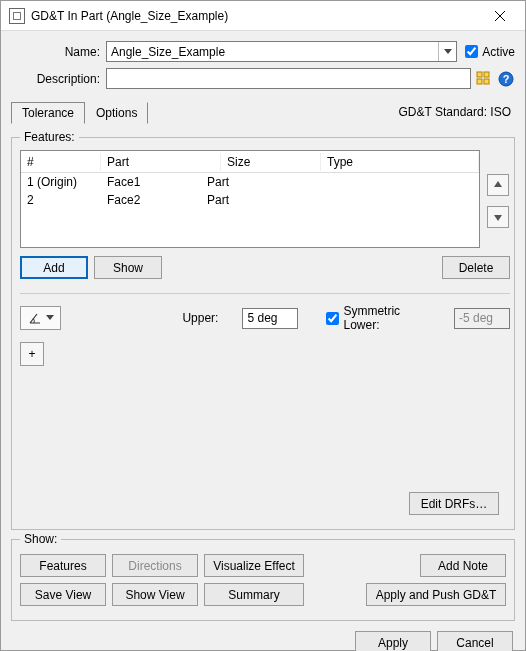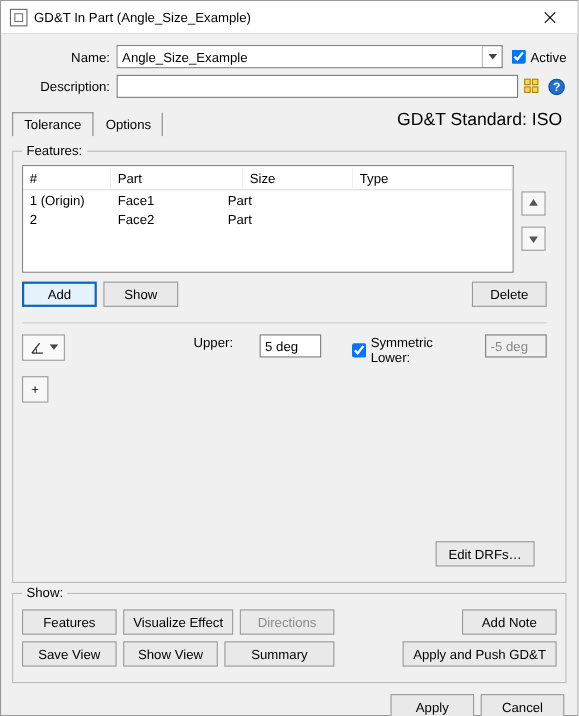--- a/index.html
+++ b/index.html
@@ -97,20 +97,21 @@
   }
   .iconbtn {
     width: 18px; height: 18px;
     margin-left: 4px;
     display: flex; align-items: center; justify-content: center;
     cursor: pointer;
   }
 
   .tabbar {
     display: flex;
+    align-items: center;
     margin-top: 6px;
     border-bottom: 1px solid transparent;
     position: relative;
   }
   .tab {
     padding: 3px 10px;
     border: 1px solid transparent;
     cursor: pointer;
     background: transparent;
     position: relative;
@@ -119,28 +120,28 @@
   .tab.active {
     border: 1px solid #888;
     border-bottom: 1px solid #f0f0f0;
     background: #f0f0f0;
   }
   .tab.inactive {
     border-right: 1px solid #888;
   }
   .gdt-standard {
     margin-left: auto;
-    font-size: 16px;
+    font-size: 12px;
     padding-right: 4px;
   }
 
   fieldset {
     border: 1px solid #bbb;
     margin: 6px 0 0 0;
-    padding: 6px 17px 8px 8px;
+    padding: 6px 4px 8px 8px;
   }
   legend { padding: 0 4px; font-size: 12px; }
 
   .feat-table {
     border: 1px solid #888;
     background: #fff;
     height: 98px;
     overflow: hidden;
     width: calc(100% - 30px);
     float: left;
@@ -206,20 +207,21 @@
   .btn.disabled { color: #8a8a8a; cursor: default; }
 
   .divider {
     border: none;
     border-top: 1px solid #ccc;
     margin: 14px 0 10px 0;
   }
 
   .tol-row {
     display: flex;
+    align-items: center;
     gap: 24px;
     margin: 4px 0;
   }
   .anglebtn {
     width: 44px; height: 24px;
     border: 1px solid #999;
     background: #fafafa;
     display: flex; align-items: center; justify-content: center;
     cursor: pointer;
     gap: 4px;
@@ -407,22 +409,22 @@
 
       <div class="editdrf-row">
         <button class="btn" style="min-width:90px">Edit DRFs…</button>
       </div>
     </fieldset>
 
     <fieldset class="show-fieldset">
       <legend>Show:</legend>
       <div class="show-grid">
         <button class="btn">Features</button>
+        <button class="btn disabled">Directions</button>
         <button class="btn" style="min-width:100px">Visualize Effect</button>
-        <button class="btn disabled">Directions</button>
         <div class="spacer"></div>
         <button class="btn">Add Note</button>
       </div>
       <div class="show-grid">
         <button class="btn">Save View</button>
         <button class="btn">Show View</button>
         <button class="btn" style="min-width:100px">Summary</button>
         <div class="spacer"></div>
         <button class="btn" style="min-width:140px">Apply and Push GD&amp;T</button>
       </div>

